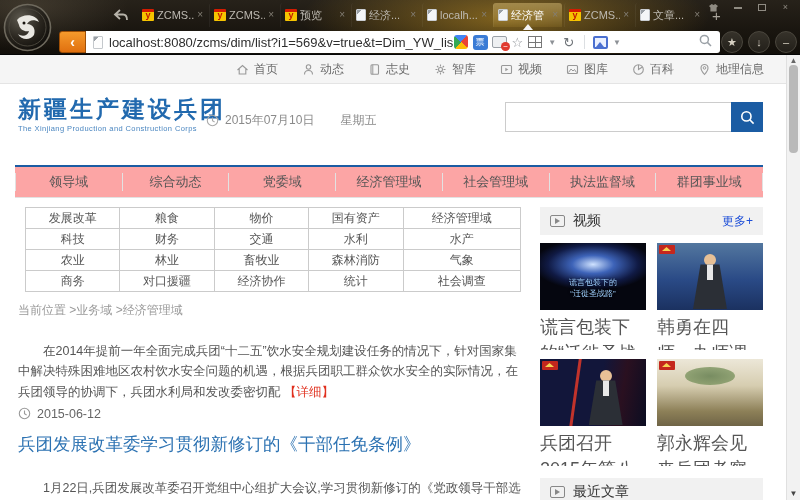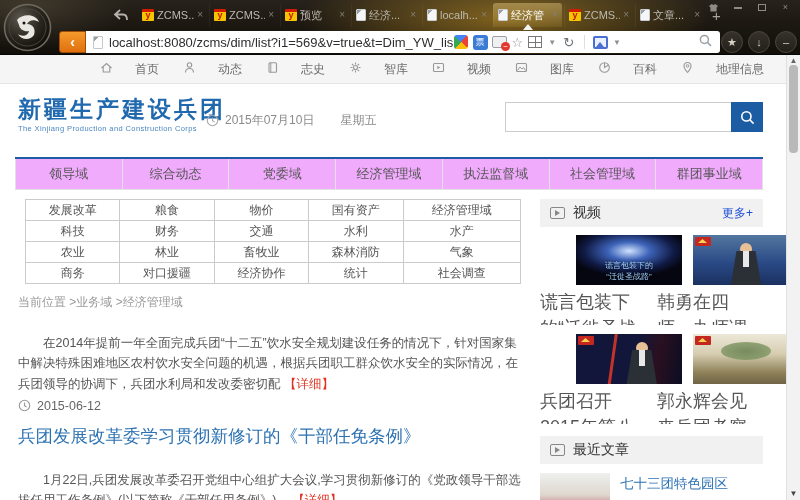--- a/index.html
+++ b/index.html
@@ -74,37 +74,37 @@
   
   .viewport { position:absolute; top:55px; left:0; width:786px; height:445px; background:#fff; overflow:hidden; }
   .vscroll { position:absolute; top:55px; right:0; width:14px; height:445px; background:#f2f2f2; border-left:1px solid #e0e0e0; }
   .vscroll .arr-up { position:absolute; top:1px; left:0; width:13px; text-align:center; font-size:8px; color:#666; }
   .vscroll .thumbbar { position:absolute; top:10px; left:2px; width:9px; height:88px; background:#b9b9b9; border-radius:4px; }
   .vscroll .arr-dn { position:absolute; bottom:2px; left:0; width:13px; text-align:center; font-size:8px; color:#444; }
 
   
   .iconstrip { height:29px; background:#f5f5f5; border-bottom:1px solid #e4e4e4;
     display:flex; align-items:center; justify-content:flex-end; padding-right:22px; gap:24px; }
-  .iconstrip .item { display:flex; align-items:flex-start; gap:22px; font-size:12px; color:#6b6b6b; }
+  .iconstrip .item { display:flex; align-items:center; gap:5px; font-size:12px; color:#6b6b6b; }
   .iconstrip svg { display:block; }
 
   
   .siteheader { position:relative; height:73px; background:#fff; }
   .brand { position:absolute; left:18px; top:13px; }
   .brand h1 { font-size:23px; letter-spacing:3px; color:#2169ae; font-weight:bold; line-height:1.1; }
   .brand .sub { font-size:7.5px; color:#4a86c0; letter-spacing:.4px; margin-top:2px; }
   .dateline { position:absolute; left:206px; top:28px; display:flex; align-items:center; gap:6px;
     font-size:12px; color:#8a8a8a; }
   .searchbox { position:absolute; right:23px; top:18px; display:flex; }
   .searchbox input { width:226px; height:30px; border:1px solid #ccc; border-right:none; outline:none; padding:0 8px; font-size:13px; }
   .searchbox .sbtn { width:32px; height:30px; background:#1b5ca3; border:none; display:flex; align-items:center; justify-content:center; }
 
   
-  .mainnav { margin:0 23px 0 15px; border-top:2px solid #1b5ca3; border-bottom:1px solid #e2e2e2;
-    height:33px; display:flex; background:#f0abfc; }
+  .mainnav { margin:8px 23px 0 15px; border-top:2px solid #1b5ca3; border-bottom:1px solid #e2e2e2;
+    height:33px; display:flex; background:#fca5a5;align-items:center; }
   .mainnav .cell { flex:1; display:flex; align-items:center; justify-content:center;
     font-size:13px; color:#555; border-right:1px solid #e2e2e2; }
   .mainnav .cell:first-child { border-left:1px solid #e2e2e2; }
 
   
   .content { display:flex; padding:9px 23px 0 18px; }
   .leftcol { width:508px; margin-right:14px; }
   .rightcol { width:223px; }
 
   table.cats { border-collapse:collapse; margin-left:7px; width:496px;padding-left:8px; }
@@ -118,21 +118,21 @@
   .article .adate { margin-top:5px; display:flex; align-items:center; gap:6px; font-size:12.5px; color:#666; }
 
   
   .sechead { height:28px; background:#f1f1f1; display:flex; align-items:center; padding:0 10px; }
   .sechead .ttl { font-size:14px; color:#333; margin-left:8px; }
   .sechead .more { margin-left:auto; font-size:12px; color:#1d4ed8; }
   .playbox { width:15px; height:12px; border:1px solid #888; border-radius:2px; display:flex; align-items:center; justify-content:center; }
   .playbox i { display:block; border-left:5px solid #888; border-top:3px solid transparent; border-bottom:3px solid transparent; }
 
   .vidgrid { margin-top:8px; display:grid; grid-template-columns:106px 106px; column-gap:11px; row-gap:9px; }
-  .vitem .thumb { position:relative; width:106px; height:50px; overflow:hidden;margin-left:36px; }
+  .vitem .thumb { position:relative; width:106px; height:67px; overflow:hidden; }
   .vitem .cap { margin-top:4px; font-size:18px; color:#555; line-height:1.45; height:36px; overflow:hidden; }
   .t1 { background:radial-gradient(ellipse 60px 26px at 50% 32%, #cfe2ff 0%, #3d63b8 35%, #101a44 75%, #05060f 100%); }
   .t1 .ovl { position:absolute; left:0; right:0; top:50%; text-align:center; font-size:8px; color:#9fd0ff;
     line-height:1.4; text-shadow:0 0 3px #000; white-space:pre-line; }
   .t2 { background:linear-gradient(180deg,#53779f 0%,#2a4a86 55%,#1b3160 100%); }
   .t3 { background:linear-gradient(100deg,#12163a 55%,#2a1020 75%,#0b0d22 100%); }
   .t3::before { content:""; position:absolute; left:34px; top:-6px; width:3px; height:80px; background:#c1332b; transform:rotate(8deg); }
   .t4 { background:linear-gradient(180deg,#ece7d8 0%,#d6cdb0 40%,#8d8058 78%,#6f6446 100%); }
   .t4::before { content:""; position:absolute; left:28px; top:8px; width:50px; height:18px; border-radius:50%;
     background:radial-gradient(#5e7a4a,#8aa06a); opacity:.8; }
@@ -358,22 +358,22 @@
           </svg>
       </button>
     </div>
   </div>
 
   <div class="mainnav">
     <div class="cell">领导域</div>
     <div class="cell">综合动态</div>
     <div class="cell">党委域</div>
     <div class="cell">经济管理域</div>
+    <div class="cell">社会管理域</div>
     <div class="cell">执法监督域</div>
-    <div class="cell">社会管理域</div>
     <div class="cell">群团事业域</div>
   </div>
 
   <div class="content">
     <div class="leftcol">
 
       <table class="cats">
         <tbody>
             <tr>
           <td>发展改革</td>

